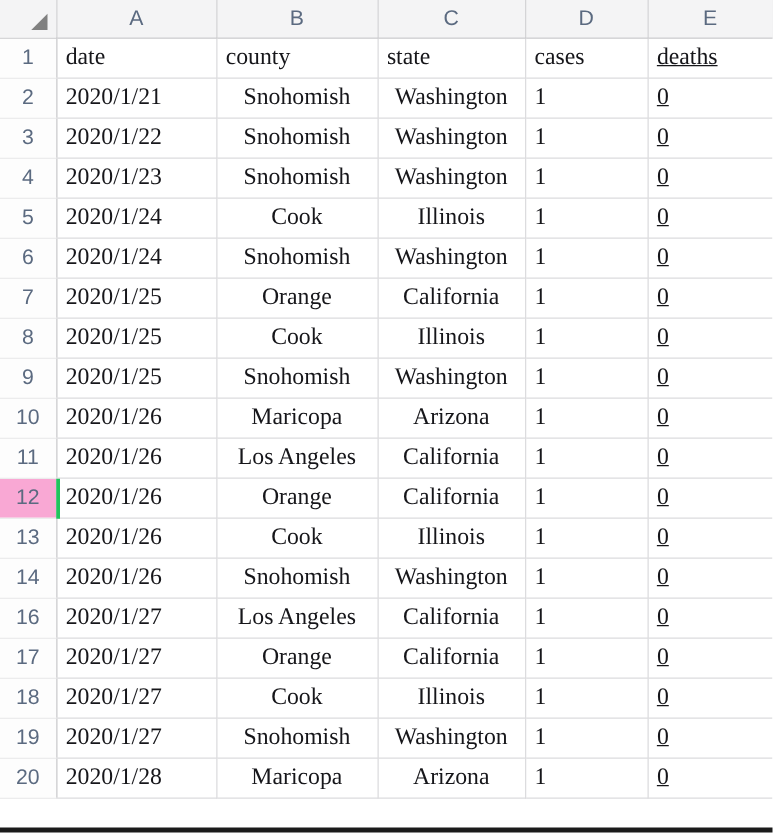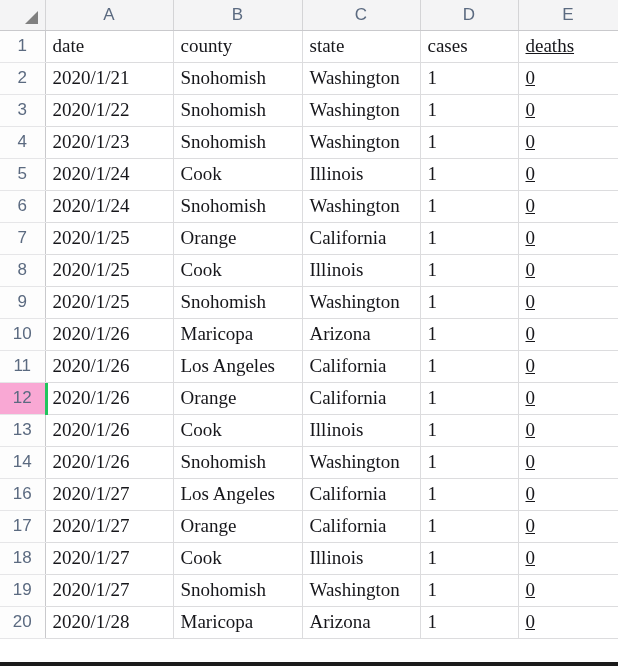--- a/index.html
+++ b/index.html
@@ -100,21 +100,21 @@
     border-bottom: 1px solid #dcdcde;
     font-family: "Liberation Serif", serif;
     font-size: 19px;
     color: #16161a;
     vertical-align: middle;
     padding: 0 7px;
     white-space: nowrap;
     overflow: hidden;
   }
   td.cell.num { text-align: left; padding-right: 9px; }
-  td.cell.txt { text-align: left; }
+  td.cell.txt { text-align: center; }
   td.cell.last { border-right: none; text-decoration: underline; }
 
   tr.headerdata td.cell { text-align: left; margin-top: 32px; }
 </style>
 </head>
 <body>
 
 <div id="sheet">
   <table class="grid">
     <colgroup>

